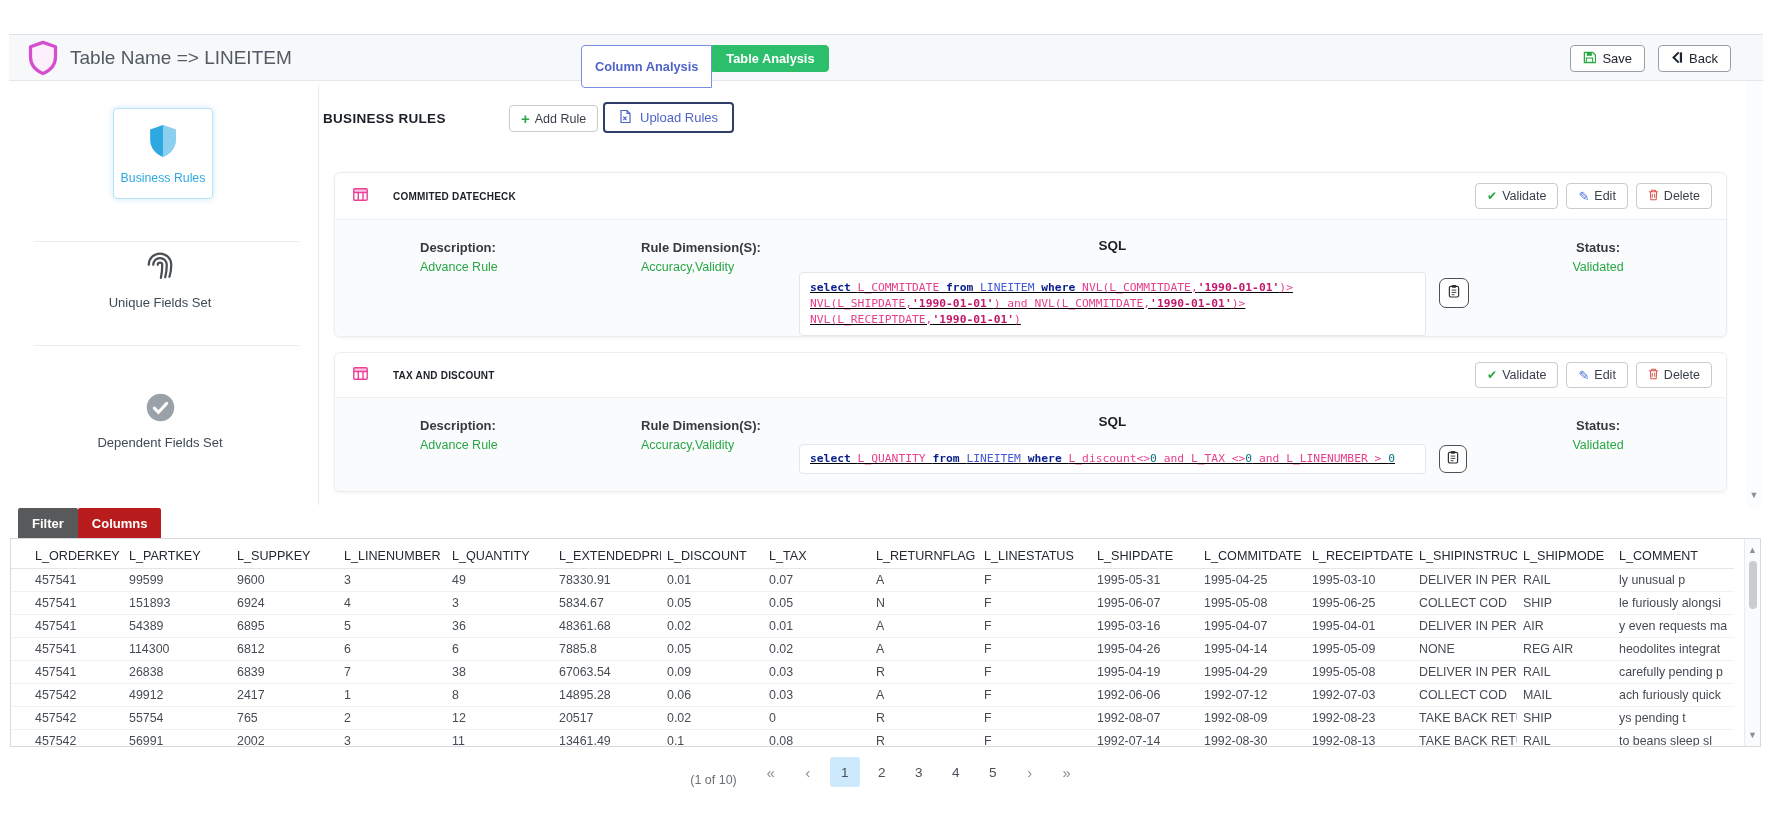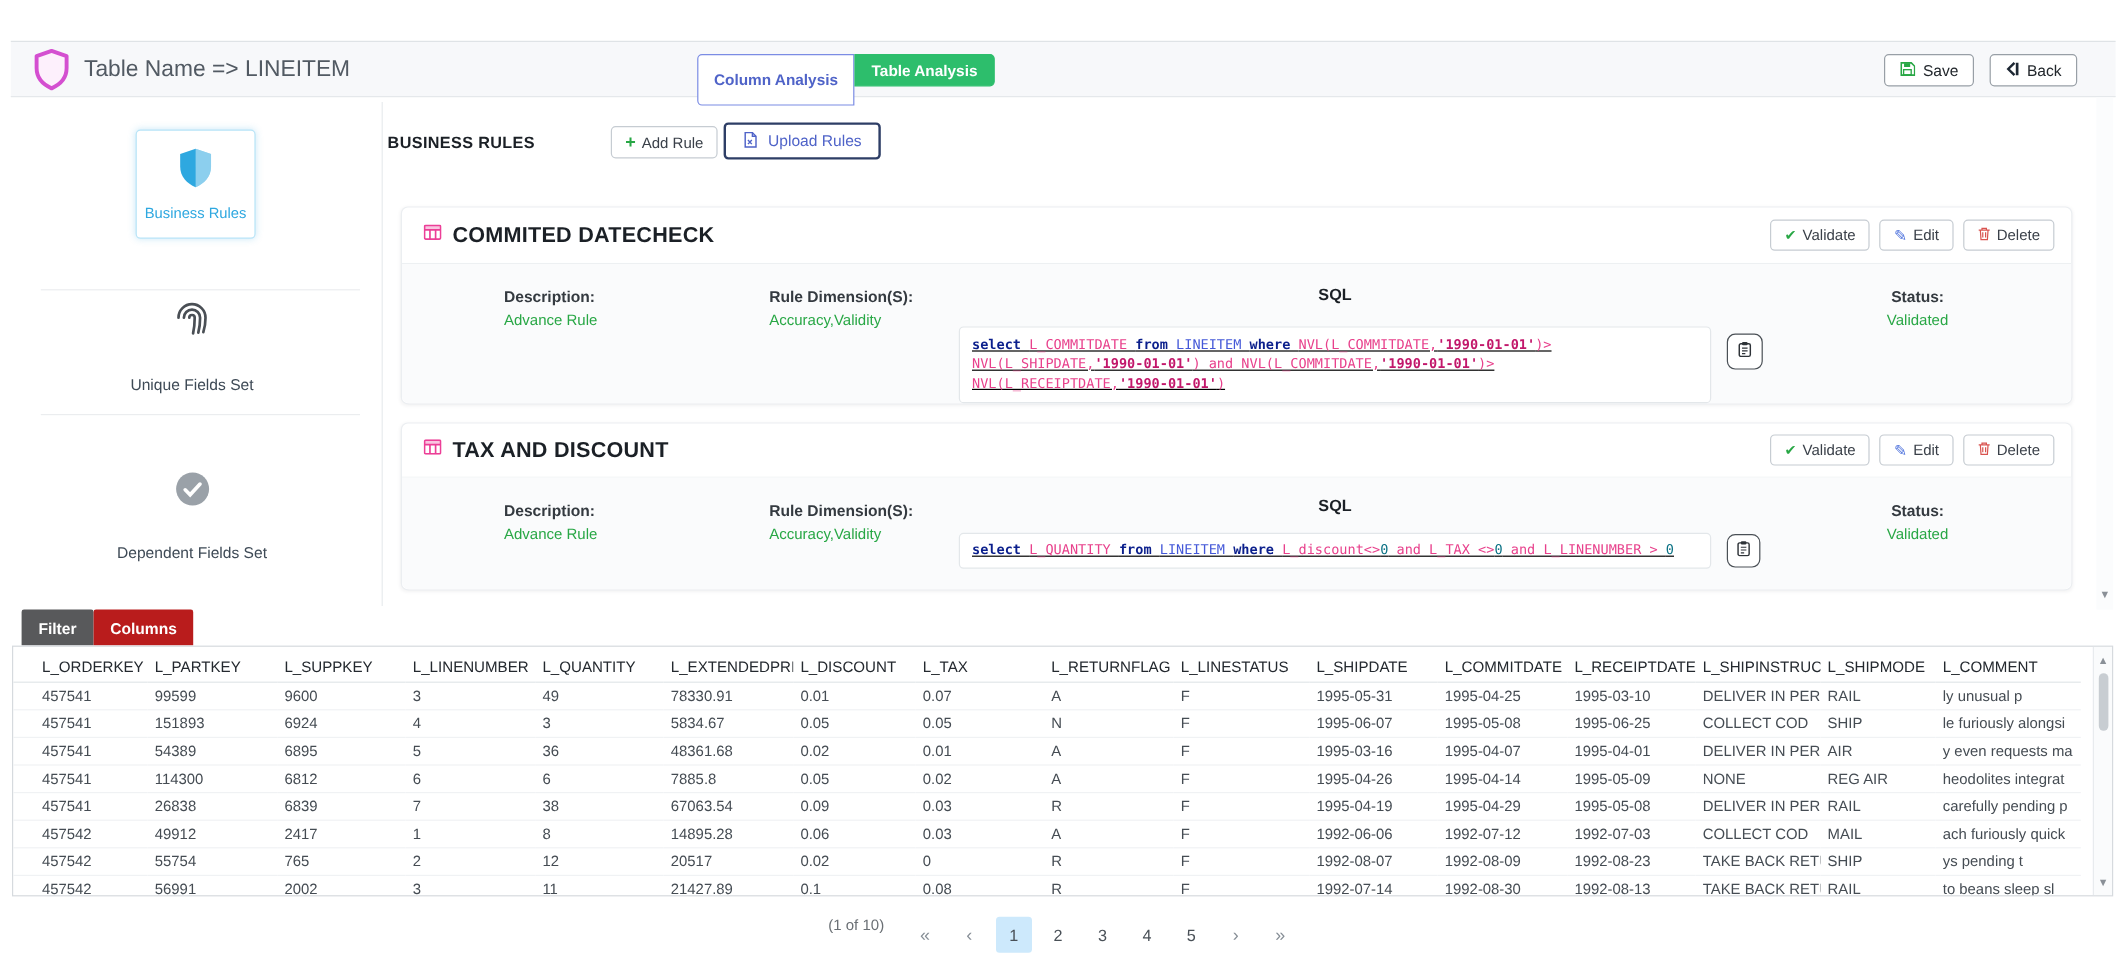--- a/index.html
+++ b/index.html
@@ -22,21 +22,21 @@
              border:1px solid #989fa6; border-radius:4px; font-size:13px; color:#22272c; cursor:pointer; }
 
   
   .sidebar { position:absolute; left:10px; top:81px; width:308px; height:427px; }
   .vline { position:absolute; left:318px; top:85px; width:1px; height:420px; background:#e8ebee; }
   .side-card { position:absolute; left:103px; top:27px; width:100px; height:91px; background:#fff;
                border:1px solid #b8e4f7; border-radius:4px; box-shadow:0 0 6px rgba(54,169,225,.25);
                display:flex; flex-direction:column; align-items:center; justify-content:center; gap:8px; cursor:pointer; }
   .side-card .lbl { font-size:12.3px; color:#2ea8e0; }
   .side-div { position:absolute; left:24px; right:18px; height:1px; background:#ebedef; }
-  .side-item { position:absolute; left:0; right:8px; display:flex; flex-direction:column; align-items:center; gap:24px; cursor:pointer; }
+  .side-item { position:absolute; left:0; right:8px; display:flex; flex-direction:column; align-items:center; gap:7px; cursor:pointer; }
   .side-item .lbl { font-size:13px; color:#3e4a56; }
 
   
   .panel-heading { position:absolute; left:323px; top:111px; font-size:13.5px; font-weight:bold;
                    letter-spacing:.3px; color:#1b2026; }
   .btn-sm { display:inline-flex; align-items:center; justify-content:center; gap:5px; background:#fff;
             border:1px solid #c6ccd2; border-radius:4px; font-size:12.5px; color:#3a4049; height:26px;
             padding:0 11px; cursor:pointer; white-space:nowrap; }
   .btn-add { position:absolute; left:509px; top:105px; height:27px; }
   .btn-upload { position:absolute; left:603px; top:102px; height:31px; border:2px solid #2e3e66;
@@ -45,21 +45,21 @@
   .plus { color:#28a745; font-weight:bold; font-size:15px; line-height:1; }
   .check { color:#28a745; font-size:12px; line-height:1; }
   .pencil { color:#4a6fdc; font-size:13px; line-height:1; }
 
   .rule-card { position:absolute; left:334px; width:1393px; background:#fff; border:1px solid #ebeef1;
                border-radius:6px; box-shadow:0 1px 3px rgba(33,40,48,.06); }
   #card0 { top:172px; height:165px; }
   #card1 { top:352px; height:140px; }
   .rc-head { display:flex; align-items:center; padding:0 14px 0 18px; }
   #card0 .rc-head { height:46px; } #card1 .rc-head { height:44px; }
-  .rc-title { margin-left:9px; font-size:18px; font-weight:bold; color:#1b2026; letter-spacing:.2px; }
+  .rc-title { margin-left:25px; font-size:10px; font-weight:bold; color:#1b2026; letter-spacing:.2px; }
   .rc-actions { margin-left:auto; display:flex; gap:8px; }
   .rc-body { position:absolute; left:0; right:0; bottom:0; background:#fafbfc; border-top:1px solid #edf0f2;
              border-radius:0 0 6px 6px; }
   #card0 .rc-body { top:46px; } #card1 .rc-body { top:44px; }
   .fld { position:absolute; }
   .fld .flabel { font-size:13px; font-weight:bold; color:#343a40; }
   .fld .fvalue { margin-top:5px; font-size:12.5px; color:#28a745; }
   .fld-desc { left:85px; top:20px; }
   .fld-dim  { left:306px; top:20px; }
   .fld-status { left:1203px; top:20px; width:120px; text-align:center; }
@@ -94,22 +94,22 @@
                   padding:6px 4px 0 6px; border-bottom:1px solid #e2e6e9; white-space:nowrap; overflow:hidden; }
   table.grid td { font-size:12.4px; color:#454c53; height:23px; padding:0 4px 0 6px;
                   border-bottom:1px solid #f0f2f4; white-space:nowrap; overflow:hidden; }
   table.grid th:first-child, table.grid td:first-child { padding-left:24px; }
   .tbl-sbar { position:absolute; right:0; top:0; width:16px; bottom:0; background:#fafbfc; border-left:1px solid #e8ebee; }
   .tbl-sbar .arr-up { position:absolute; top:6px; left:0; right:0; text-align:center; font-size:9px; color:#8a9097; cursor:pointer; }
   .tbl-sbar .arr-dn { position:absolute; bottom:6px; left:0; right:0; text-align:center; font-size:9px; color:#8a9097; cursor:pointer; }
   .tbl-sbar .thumb { position:absolute; top:22px; left:4px; width:8px; height:48px; background:#c8cdd2; border-radius:5px; cursor:pointer; }
 
   
-  .pagination { position:absolute; left:0; right:0; top:764px; height:44px; display:flex;
-                align-items:flex-start; justify-content:center; gap:7px; }
+  .pagination { position:absolute; left:0; right:0; top:743px; height:44px; display:flex;
+                align-items:flex-end; justify-content:center; gap:7px; }
   .pg-info { font-size:12.5px; color:#6b7075; margin-right:12px; }
   .pg-arrow { width:30px; height:30px; display:flex; align-items:center; justify-content:center;
               font-size:15px; color:#868e96; cursor:pointer; border-radius:3px; }
   #pages { display:flex; gap:7px; }
   .page-btn { width:30px; height:30px; display:flex; align-items:center; justify-content:center;
               font-size:13.5px; color:#495057; cursor:pointer; border-radius:3px; }
   .page-btn.active { background:#cde9fc; }
 </style>
 </head>
 <body>
@@ -485,21 +485,21 @@
               <td>TAKE BACK RETURI</td>
               <td>SHIP</td>
               <td>ys pending t</td>
             </tr>
             <tr>
               <td>457542</td>
               <td>56991</td>
               <td>2002</td>
               <td>3</td>
               <td>11</td>
-              <td>21427.89</td>
+              <td>13461.49</td>
               <td>0.1</td>
               <td>0.08</td>
               <td>R</td>
               <td>F</td>
               <td>1992-07-14</td>
               <td>1992-08-30</td>
               <td>1992-08-13</td>
               <td>TAKE BACK RETURI</td>
               <td>RAIL</td>
               <td>to beans sleep sl</td>

